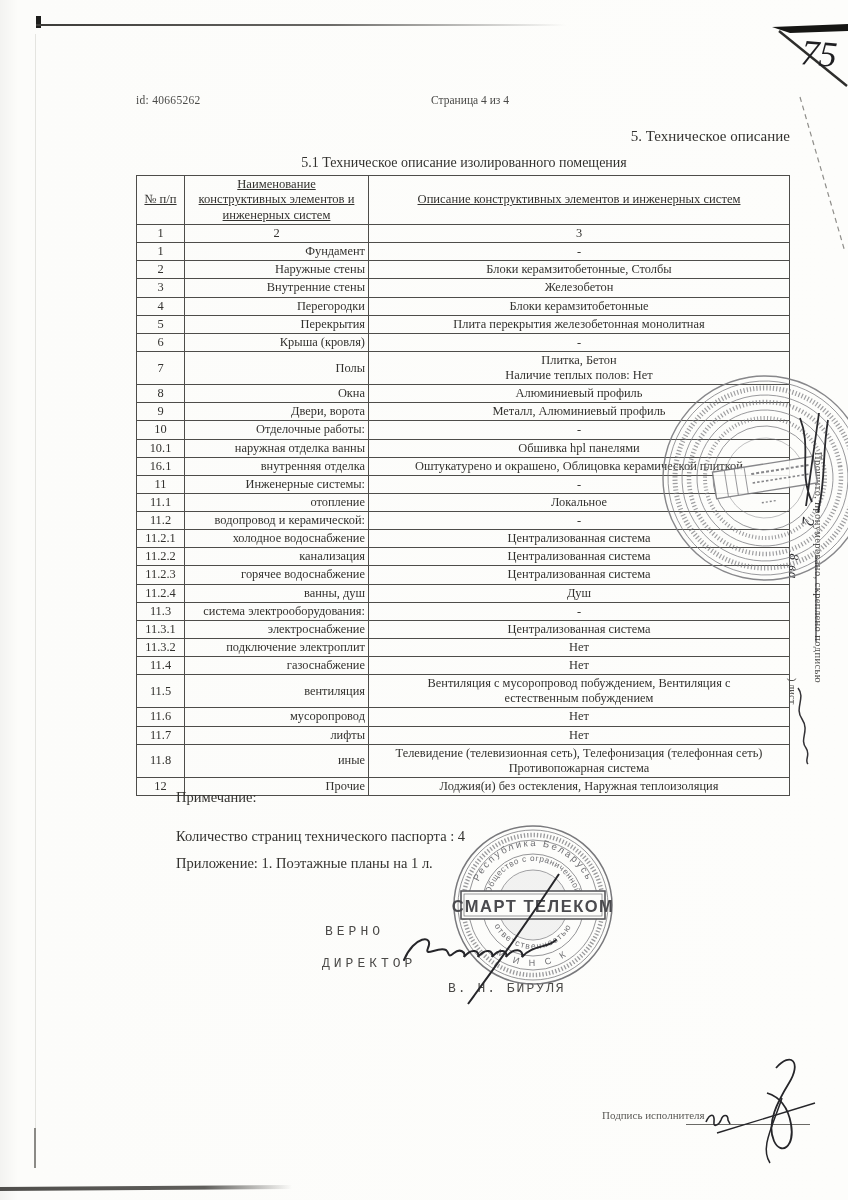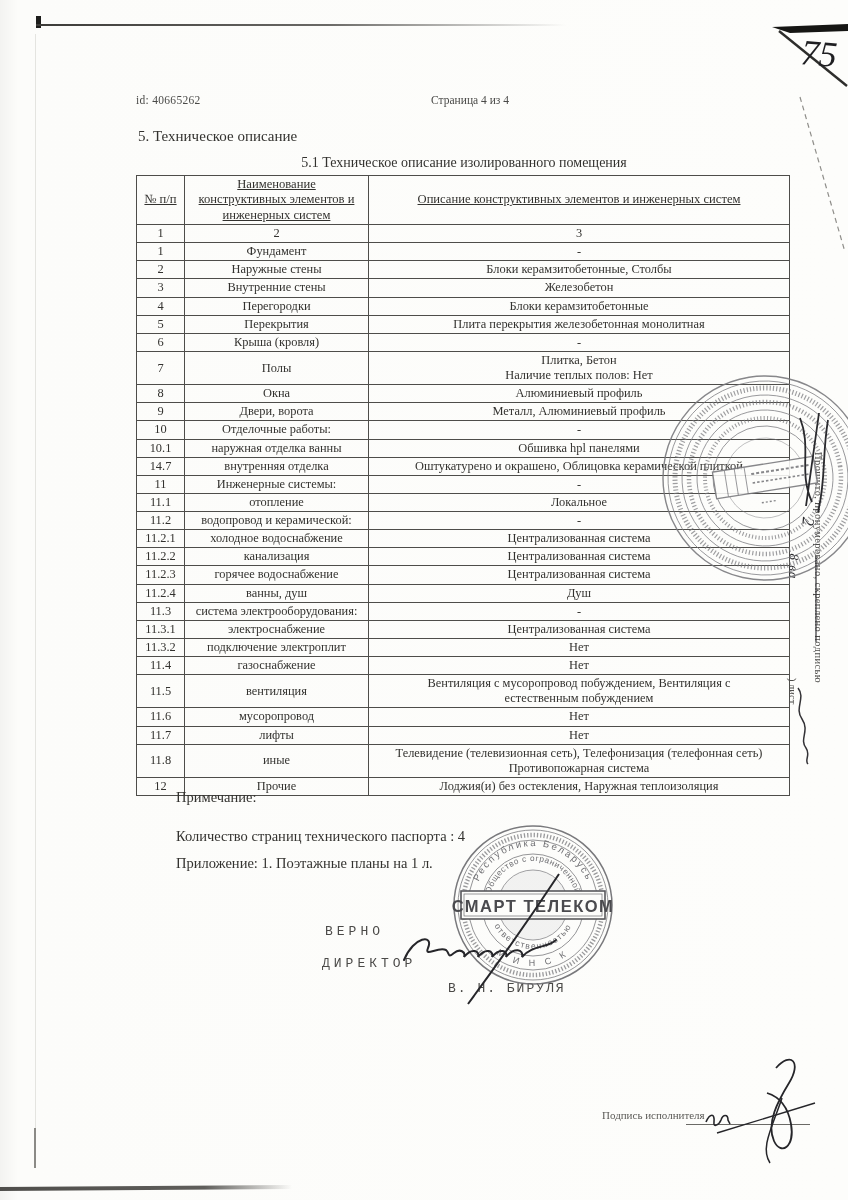--- a/index.html
+++ b/index.html
@@ -5,29 +5,29 @@
   html,body{margin:0;padding:0;}
   .sheet{
     position:relative;width:848px;height:1200px;overflow:hidden;
     background:linear-gradient(90deg,#f3f3f1 0,#fcfcfa 18px,#fdfdfb 100%);
     font-family:"Liberation Serif",serif;color:#33322f;
   }
   .abs{position:absolute;}
   
   .doc-id{left:136px;top:94px;font-size:11.5px;color:#4a4a48;letter-spacing:.3px;}
   .page-ind{left:380px;top:94px;width:180px;text-align:center;font-size:11.5px;color:#4a4a48;}
-  .title-wrap{left:138px;top:128px;width:652px;text-align:left;font-size:15px;}
+  .title-wrap{left:138px;top:128px;width:652px;text-align:right;font-size:15px;}
   .subtitle-wrap{left:138px;top:155px;width:652px;text-align:center;font-size:14px;}
   
   table.tech{border-collapse:collapse;width:654px;font-size:12.4px;line-height:1.22;}
   table.tech td{border:1px solid #4e4d4a;padding:1px 3px;vertical-align:middle;}
   td.hd{text-align:center;white-space:pre-line;font-size:12.6px;padding:2px 3px;text-decoration:underline;}
   td.colnum{text-align:center;height:15px;}
   td.row-num{text-align:center;}
-  td.row-name{text-align:center;}
+  td.row-name{text-align:right;}
   td.row-desc{text-align:center;white-space:pre-line;}
   
   .note1{left:176px;top:789px;font-size:14.5px;}
   .note2{left:176px;top:828px;font-size:14.5px;}
   .note3{left:176px;top:855px;font-size:14.5px;}
   
   .tw{font-family:"Liberation Mono",monospace;color:#4b4a48;}
   .verno{left:325px;top:924px;font-size:13px;letter-spacing:4px;}
   .director{left:322px;top:956px;font-size:13px;letter-spacing:4px;}
   .dirname{left:448px;top:981px;font-size:13px;letter-spacing:2px;}
@@ -140,21 +140,21 @@
           <td class="row-num">10</td>
           <td class="row-name">Отделочные работы:</td>
           <td class="row-desc">-</td>
         </tr>
         <tr>
           <td class="row-num">10.1</td>
           <td class="row-name">наружная отделка ванны</td>
           <td class="row-desc">Обшивка hpl панелями</td>
         </tr>
         <tr>
-          <td class="row-num">14.7</td>
+          <td class="row-num">16.1</td>
           <td class="row-name">внутренняя отделка</td>
           <td class="row-desc">Оштукатурено и окрашено, Облицовка керамической плиткой</td>
         </tr>
         <tr>
           <td class="row-num">11</td>
           <td class="row-name">Инженерные системы:</td>
           <td class="row-desc">-</td>
         </tr>
         <tr>
           <td class="row-num">11.1</td>

